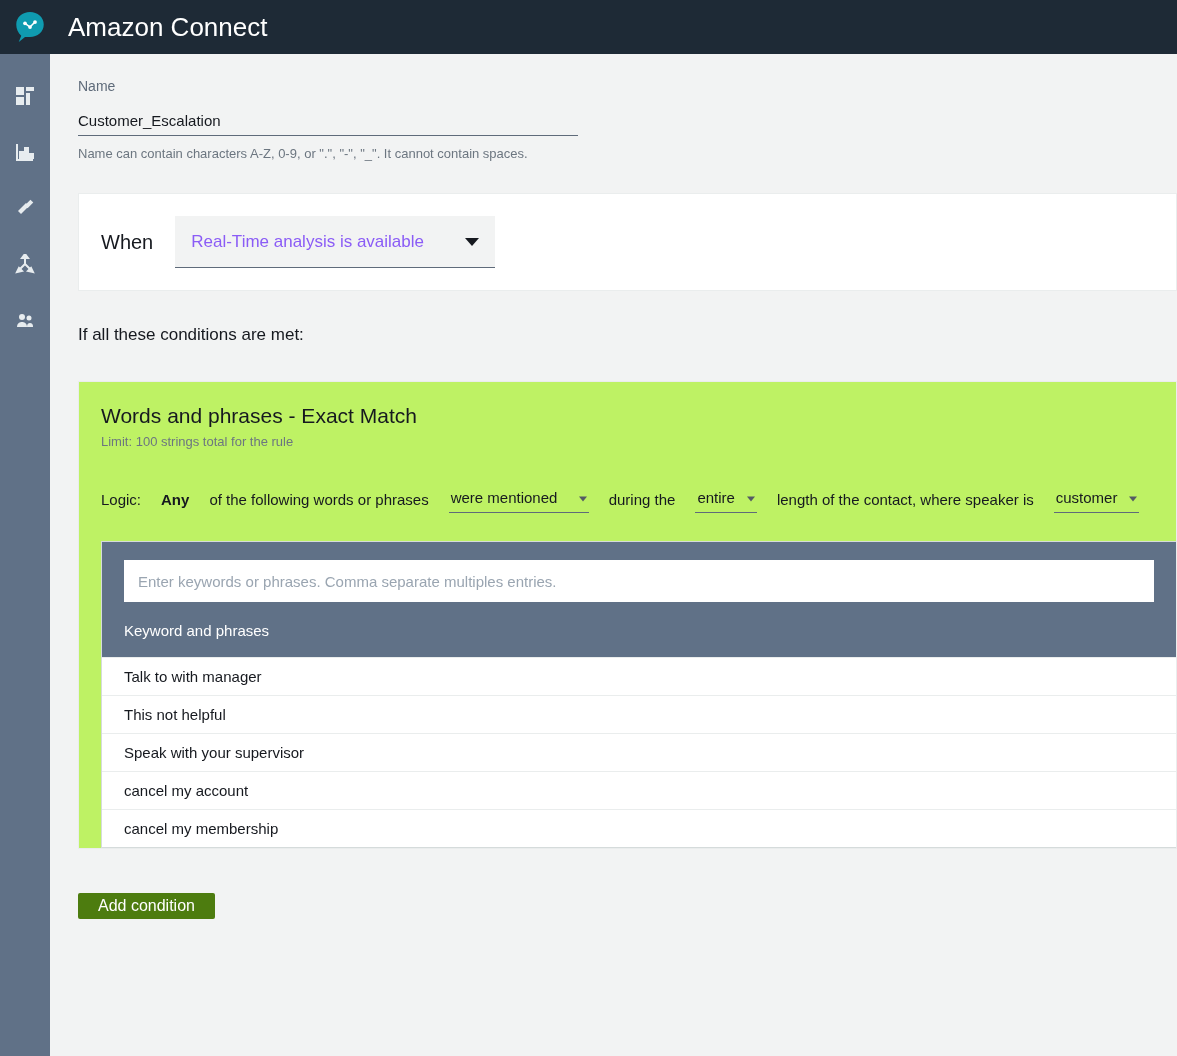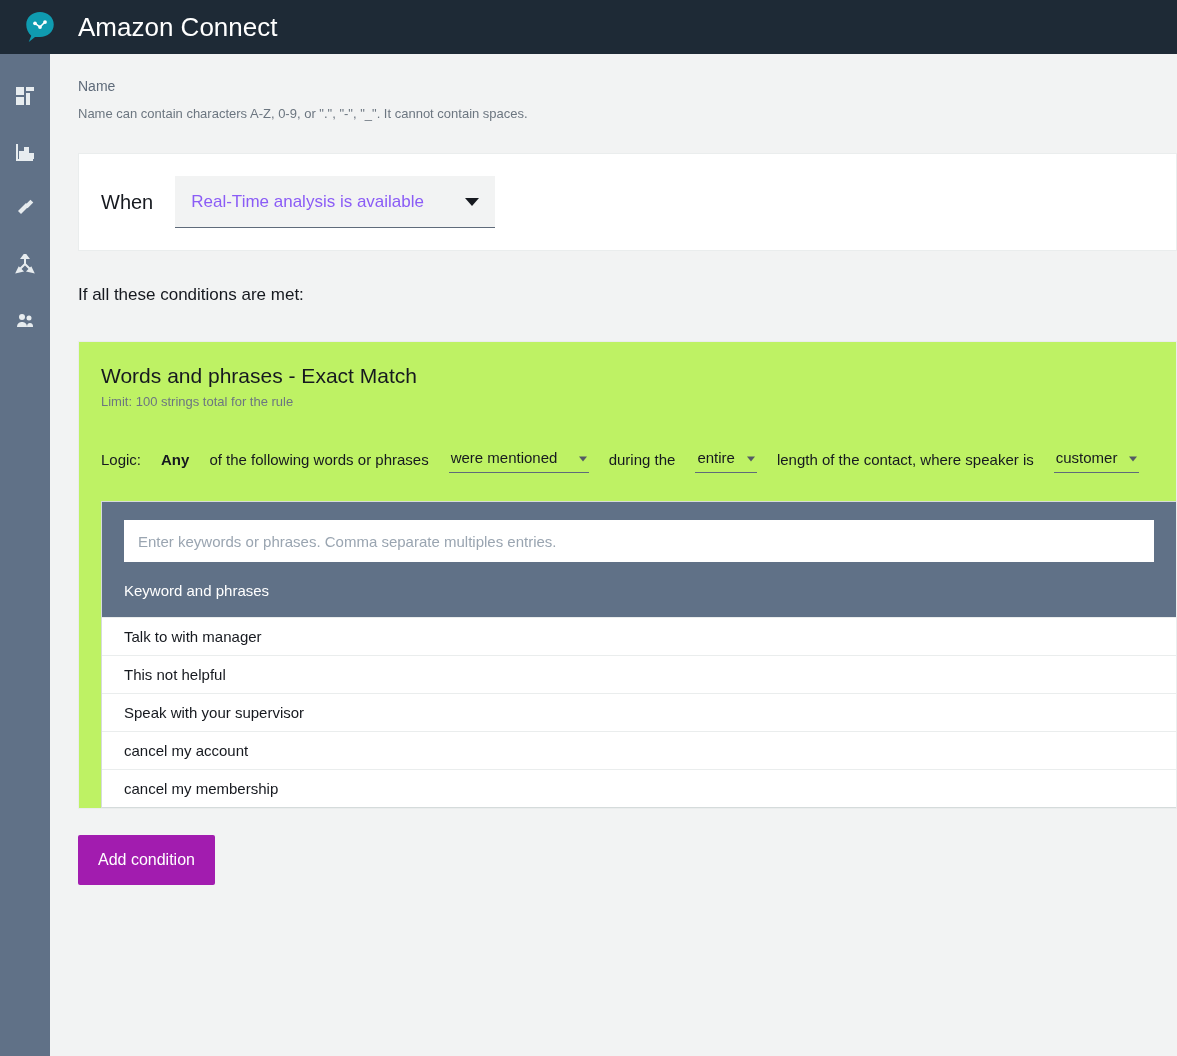--- a/index.html
+++ b/index.html
@@ -4,21 +4,21 @@
 <style>
   * { box-sizing: border-box; margin: 0; padding: 0; }
   html, body { width: 1177px; height: 1056px; font-family: "Amazon Ember", "Helvetica Neue", Arial, sans-serif; background: #f2f3f3; color: #16191f; overflow: hidden; }
 
   
   .header {
     height: 54px;
     background: #1e2a36;
     display: flex;
     align-items: center;
-    padding-left: 18px;
+    padding-left: 8px;
     color: #fff;
   }
   .header .logo {
     width: 44px; height: 44px;
     display: flex; align-items: center; justify-content: center;
   }
   .header .logo svg { width: 40px; height: 36px; }
   .header .title { font-size: 26px; font-weight: 500; margin-left: 16px; }
 
   
@@ -139,25 +139,25 @@
 
   .kw-row {
     background: #fff;
     border-top: 1px solid #eaeded;
     padding: 10px 22px;
     font-size: 15px;
     color: #16191f;
   }
 
   .add-btn {
-    margin-top: 26px;
-    background: #a21caf;
+    margin-top: 44px;
+    background: #4d7c0f;
     color: #fff;
     border: none;
-    padding: 16px 20px;
+    padding: 4px 20px;
     font-size: 16px;
     cursor: pointer;
     border-radius: 2px;
   }
 </style>
 </head>
 <body>
 
 <div class="header">
   <div class="logo">
@@ -211,20 +211,23 @@
           <circle cx="14" cy="8" r="2.5"></circle>
           <path d="M2 17 C2 13 5 12 7 12 C9 12 12 13 12 17 Z"></path>
           <path d="M12 17 C12 14 13 13 15 13 C17 13 18 14 18 17 Z"></path>
         </svg>
     </div>
   </div>
 
   <div class="main">
 
     <div class="field-label">Name</div>
+    <div class="name-input-wrap">
+      <input class="name-input" type="text" value="Customer_Escalation" style="">
+    </div>
     <div class="hint">Name can contain characters A-Z, 0-9, or ".", "-", "_". It cannot contain spaces.</div>
 
     <div class="panel-white">
       <div class="when-row">
         <div class="when-label">When</div>
         <div class="select-box">
           <span>Real-Time analysis is available</span>
           <span class="caret"></span>
         </div>
       </div>

